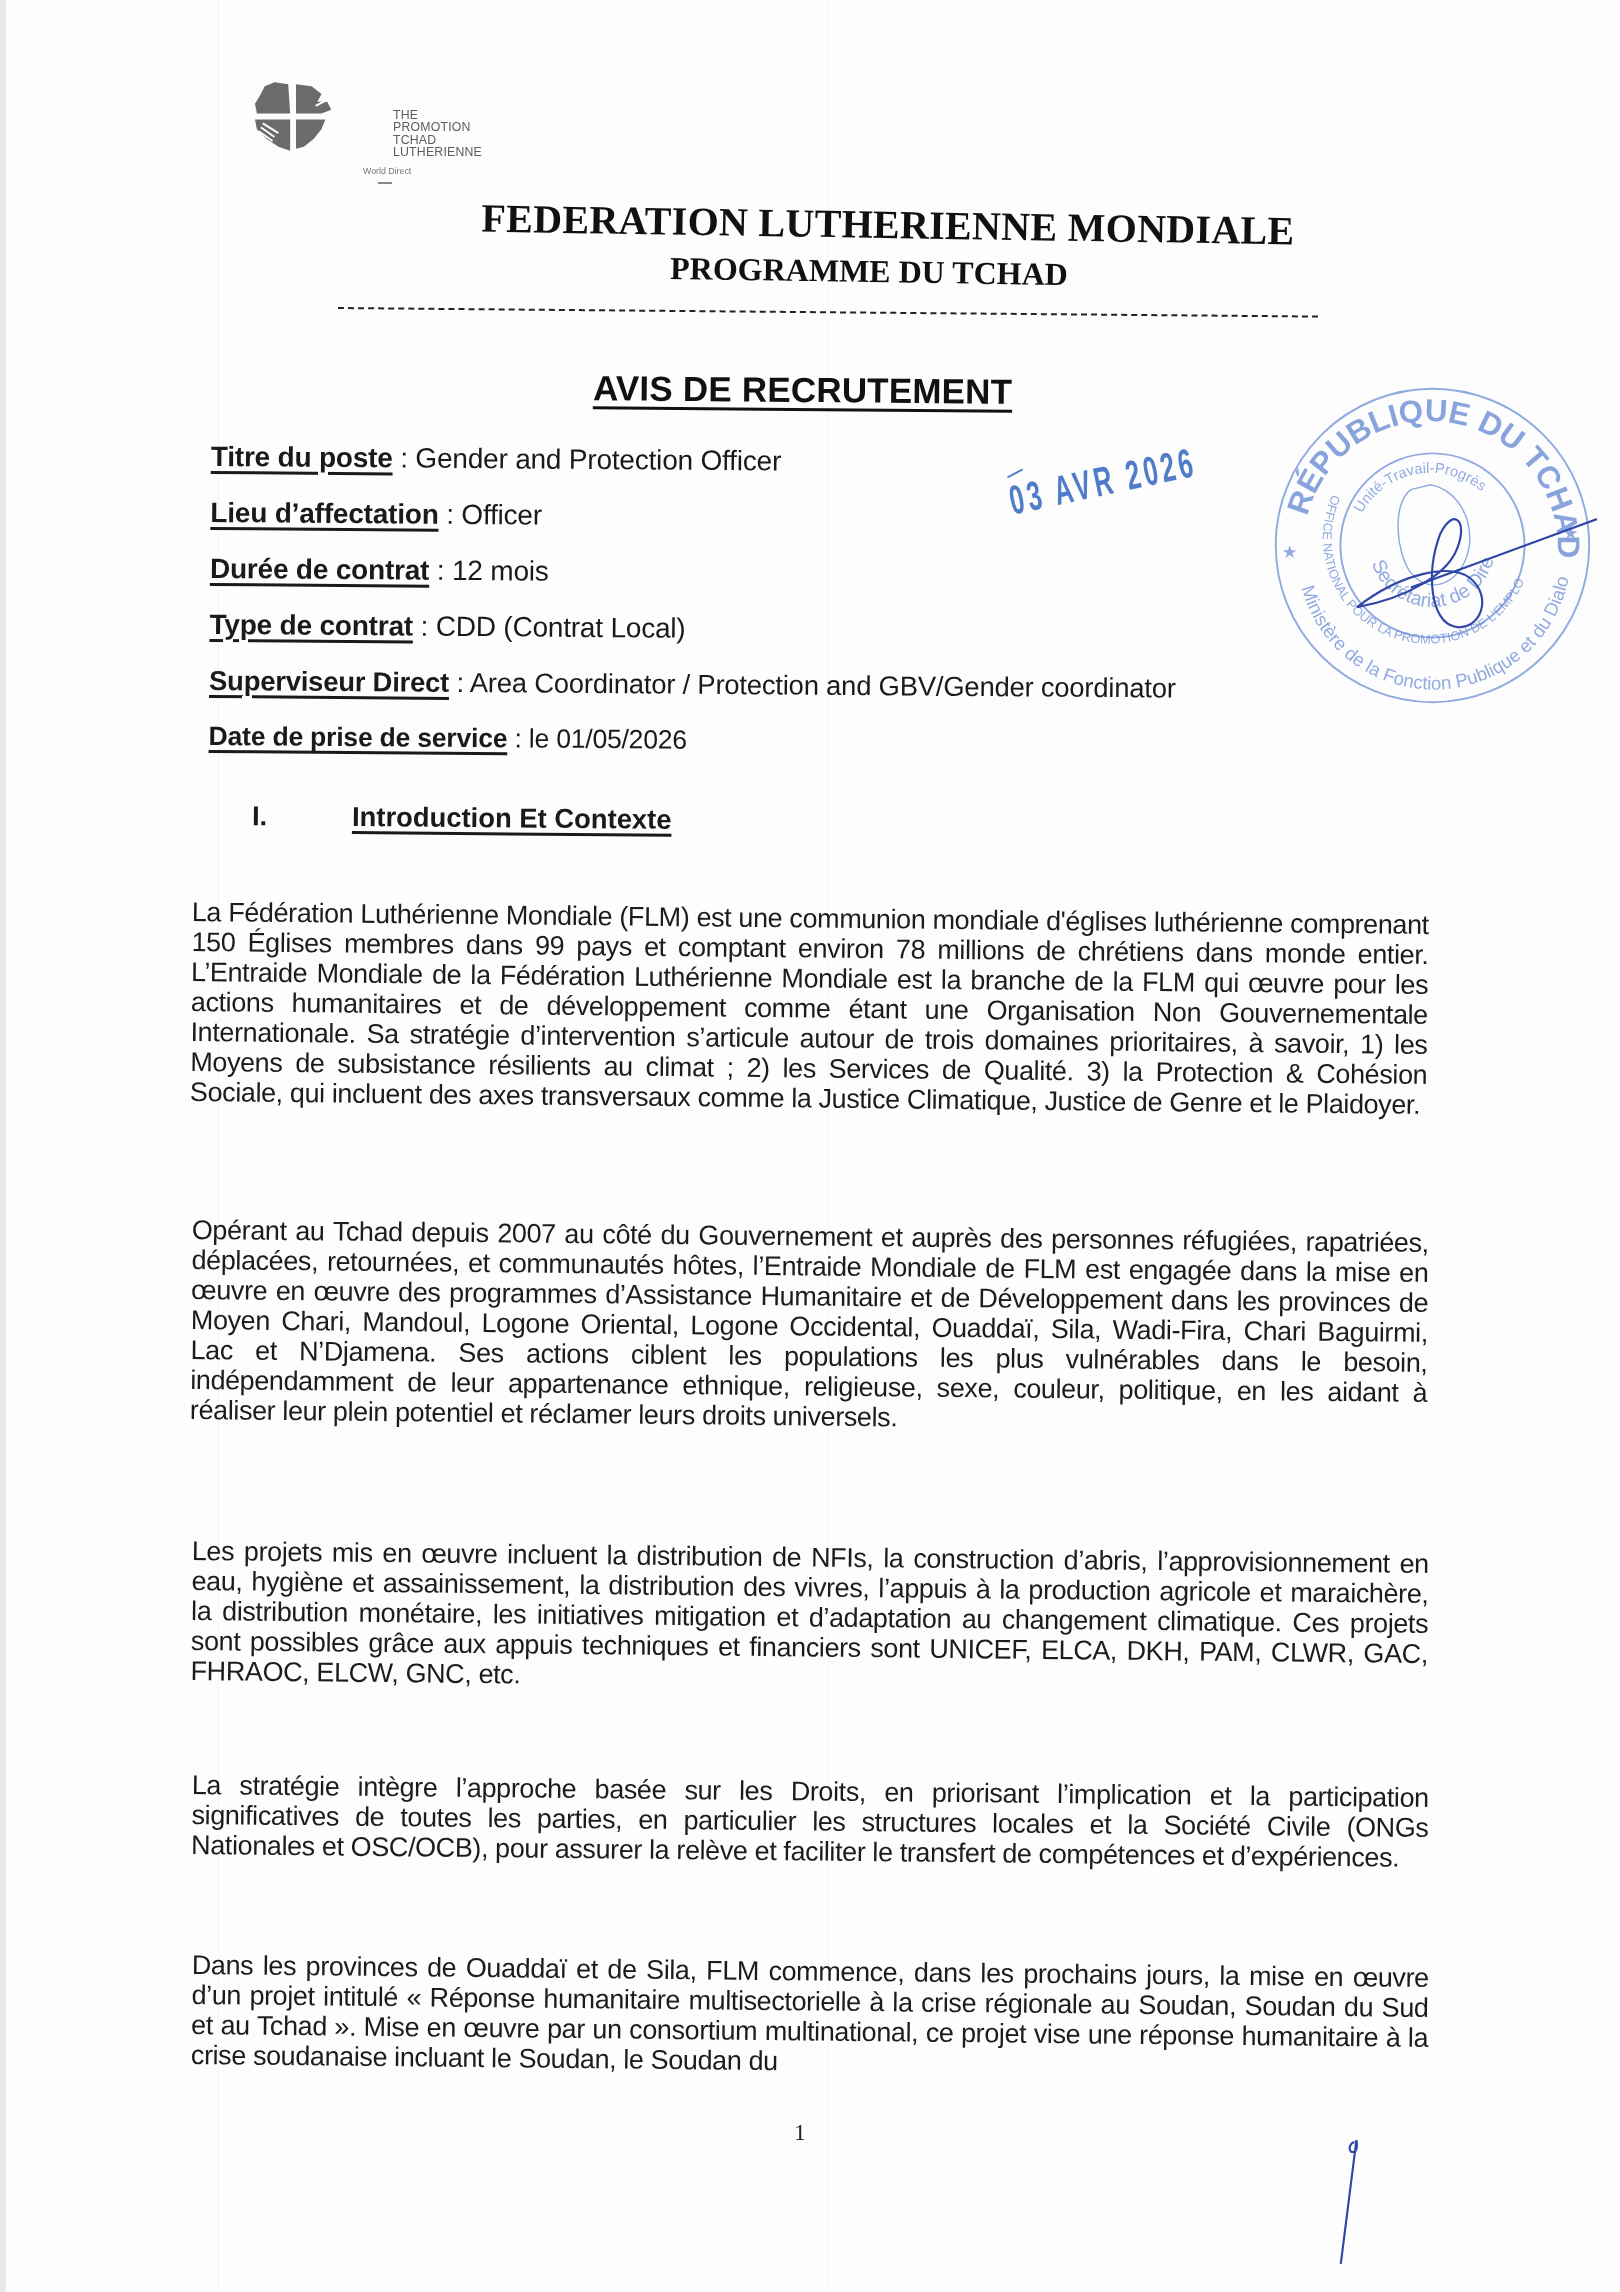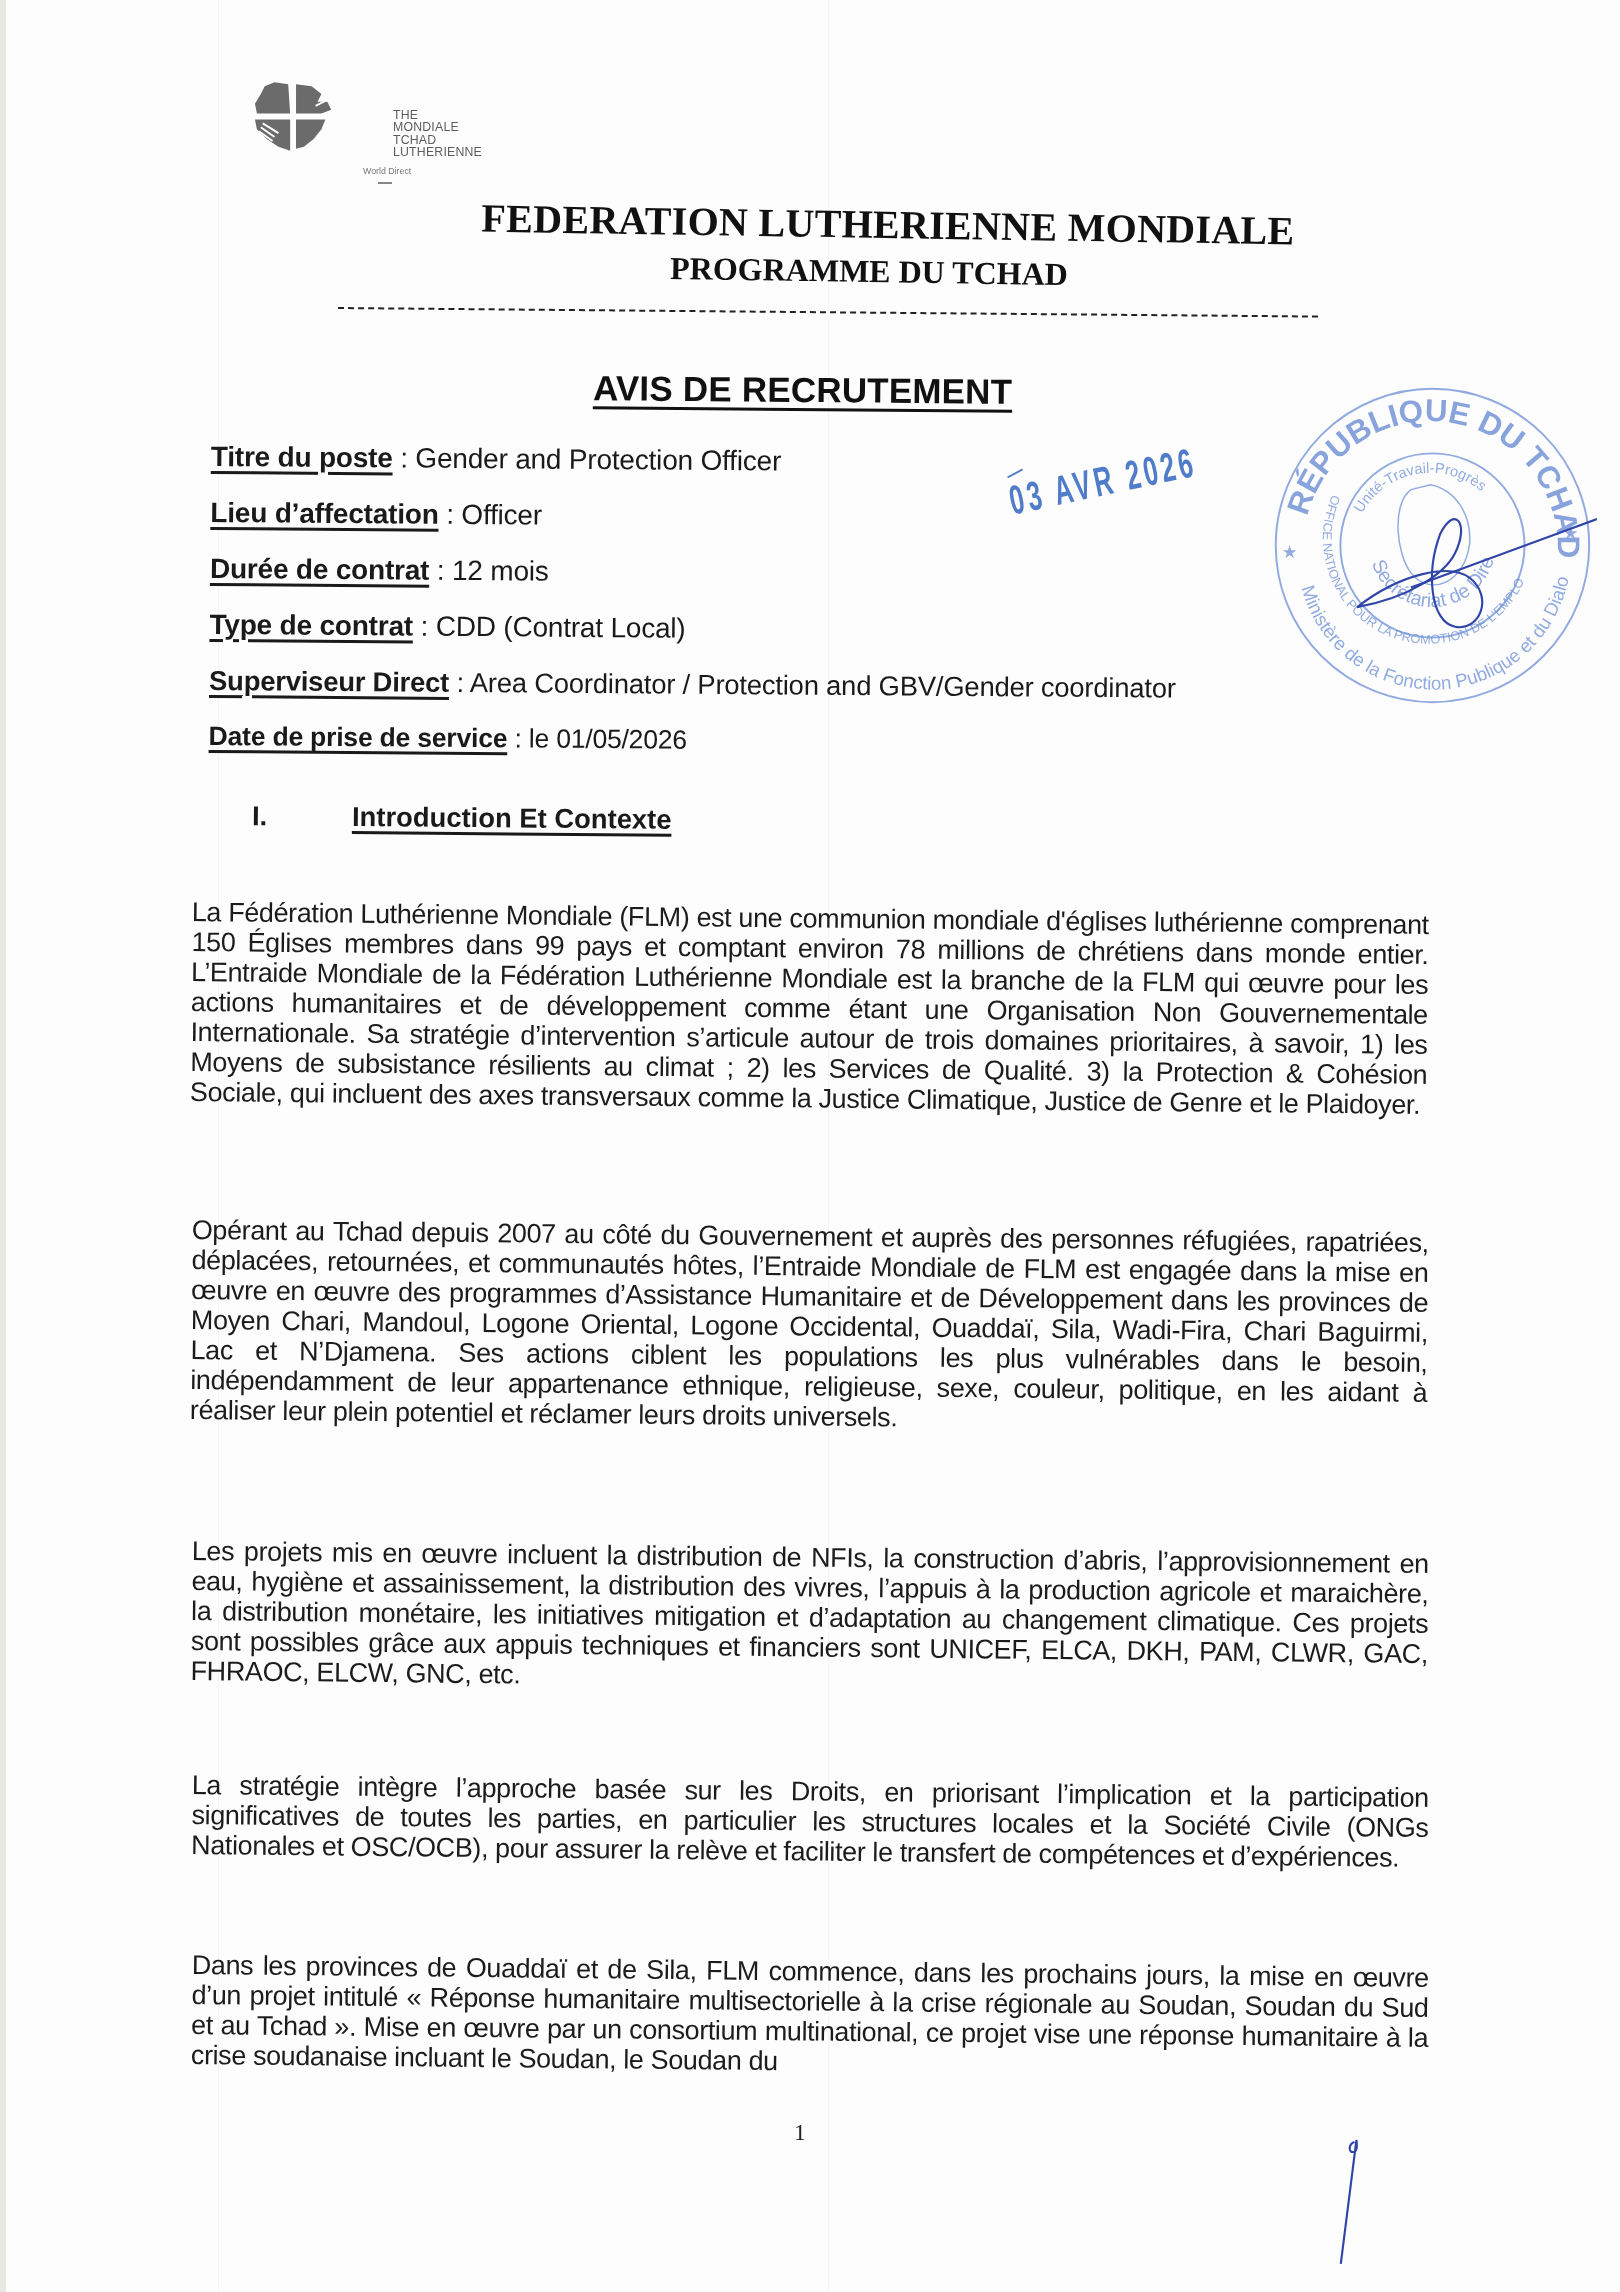--- a/index.html
+++ b/index.html
@@ -74,21 +74,21 @@
     </g>
     <g stroke="#fdfdfd" stroke-width="2" fill="none">
       <path d="M8 48 L22 58"></path>
         <path d="M6 52 L20 62"></path>
         <path d="M10 44 L26 54"></path>
       <path d="M64 26 L76 20"></path>
     </g>
   </svg>
   <div class="logo-text">
     <div>THE</div>
-    <div>MONDIALE</div>
+    <div>PROMOTION</div>
     <div>TCHAD</div>
     <div>LUTHERIENNE</div>
   </div>
   <div class="logo-sub">World Direct</div>
   <div class="logo-tiny"></div>
 </div>
 
 <div class="org-title t1">FEDERATION LUTHERIENNE MONDIALE</div>
 <div class="org-title t2">PROGRAMME DU TCHAD</div>
 <div class="dash-line"></div>

